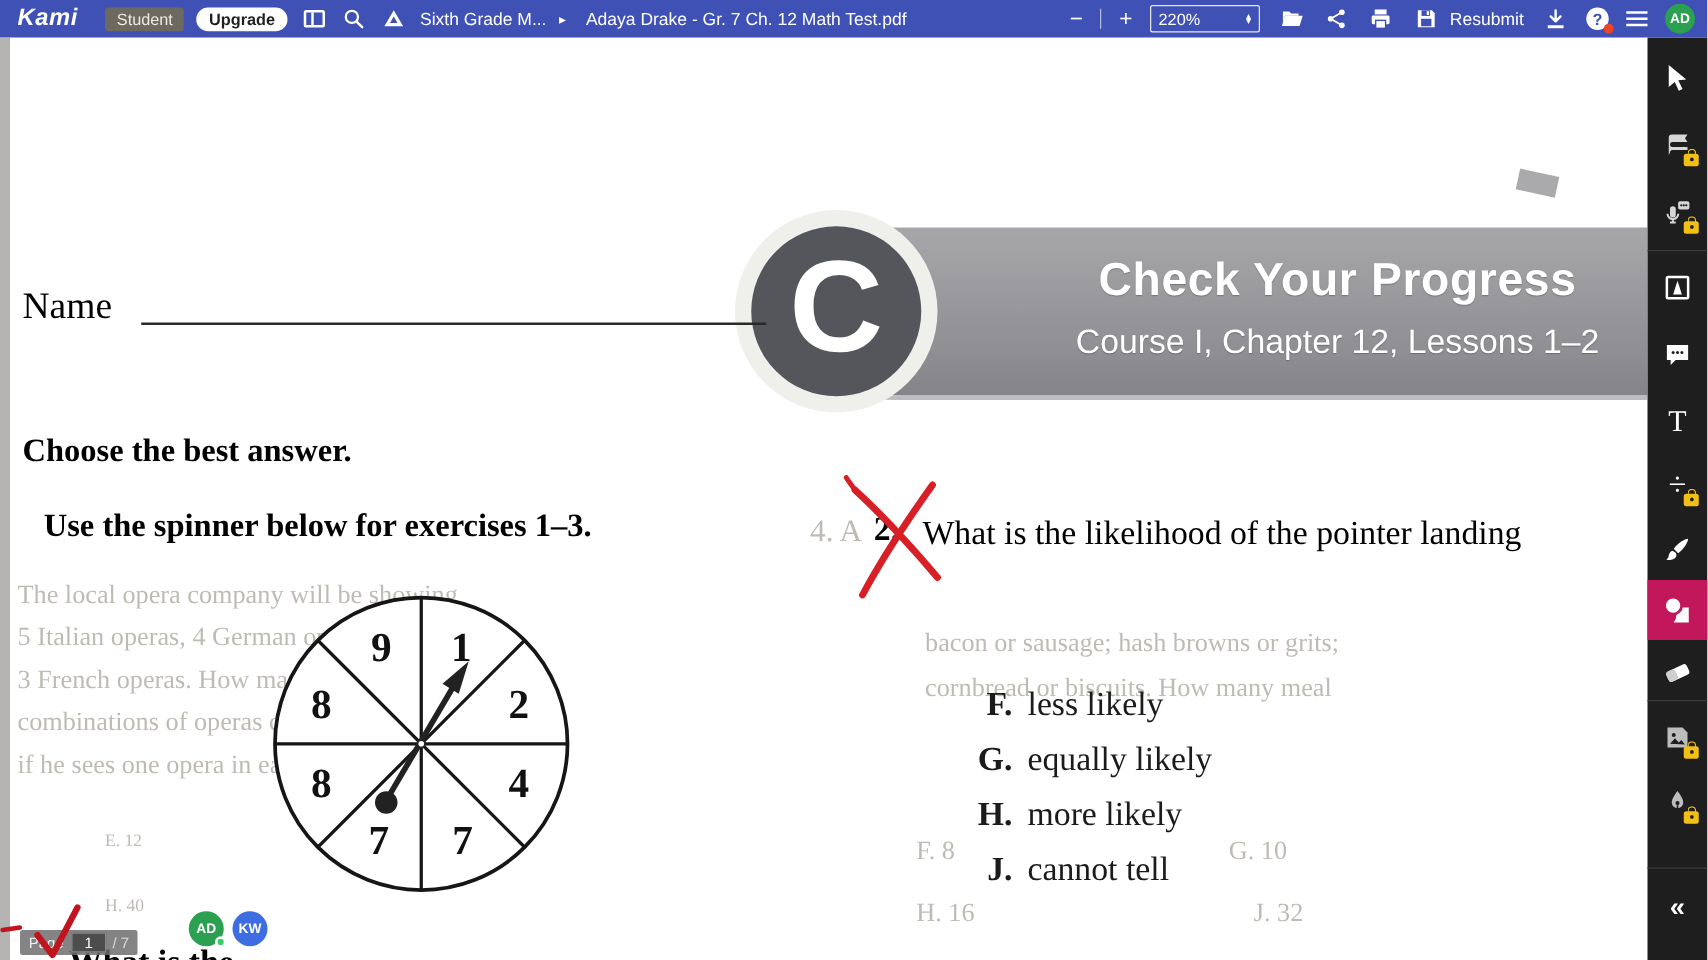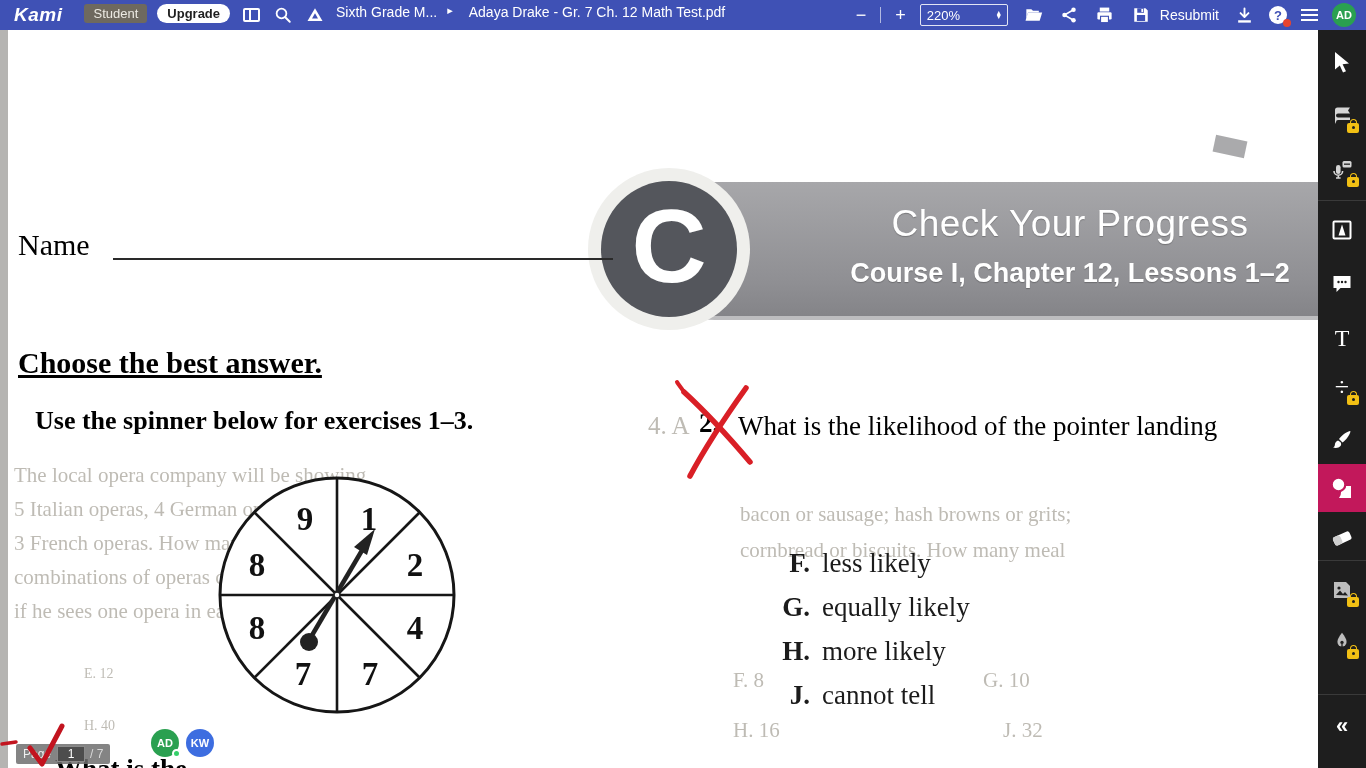--- a/index.html
+++ b/index.html
@@ -4,21 +4,21 @@
 <style>
   * { margin:0; padding:0; box-sizing:border-box; }
   html,body { width:1366px; height:768px; overflow:hidden; background:#fff;
               font-family:"Liberation Sans", sans-serif; }
   #app { position:relative; width:1366px; height:768px; overflow:hidden; }
 
   
   .toolbar { position:absolute; top:0; left:0; width:1366px; height:30px;
              background:#3f51b5; display:flex; align-items:center;
              justify-content:space-between; color:#fff; z-index:50; }
-  .tb-left { display:flex; align-items:flex-start; gap:10px; padding-left:14px; }
+  .tb-left { display:flex; align-items:center; gap:10px; padding-left:14px; }
   .tb-right { display:flex; align-items:center; gap:14px; padding-right:10px; }
   .kami-logo { font-style:italic; font-weight:bold; font-size:19px; letter-spacing:.5px; }
   .student-badge { background:#6e695f; color:#eceae3; font-size:13px;
                    padding:2px 9px; border-radius:3px; margin-left:12px; }
   .upgrade-btn { background:#fff; color:#1f1f1f; font-size:13px; font-weight:bold;
                  padding:2px 10px; border-radius:11px; border:none; cursor:pointer; }
   .tb-icon { display:inline-flex; align-items:center; justify-content:center;
              width:22px; height:22px; }
   .panel-icon { width:17px; height:14px; border:2px solid #fff; border-radius:2px; position:relative; }
   .panel-icon::after { content:""; position:absolute; left:4px; top:0; bottom:0; width:2px; background:#fff; }
@@ -71,34 +71,34 @@
                 background:linear-gradient(#a7a7aa, #8f8f93 75%, #848488);
                 border-radius:67px 0 0 67px; box-shadow:0 4px 0 #bdbdbf; }
   .banner-ring { position:absolute; left:588px; top:138px; width:162px; height:162px;
                  border-radius:50%; background:#efefec; }
   .banner-disc { position:absolute; left:601px; top:151px; width:136px; height:136px;
                  border-radius:50%; background:#54565c; display:flex; align-items:center;
                  justify-content:center; }
   .banner-letter { color:#fff; font-size:104px; font-weight:bold; line-height:1;
                    margin-top:-6px; }
   .banner-title { position:absolute; left:830px; top:173px; width:480px; text-align:center;
-                  color:#fff; font-size:37px; font-weight:normal; letter-spacing:.5px;
+                  color:#fff; font-size:37px; font-weight:bold; letter-spacing:.5px;
                   text-shadow:0 1px 1px rgba(0,0,0,.25); }
   .banner-subtitle { position:absolute; left:830px; top:228px; width:480px; text-align:center;
-                     color:#fff; font-size:27px; font-weight:bold;
+                     color:#fff; font-size:27px; font-weight:normal;
                      text-shadow:0 1px 1px rgba(0,0,0,.25); }
   .scan-artifact { position:absolute; left:1214px; top:108px; width:32px; height:17px;
                    background:#9b9b9d; transform:rotate(12deg); opacity:.85; }
 
   
   .name-label { position:absolute; left:18px; top:198px; font-size:30px; }
   .name-line { position:absolute; left:113px; top:228px; width:500px; height:2px; background:#2a2a2a; }
 
   
-  .instruction { position:absolute; left:18px; top:316px; font-size:30px; font-weight:bold;text-decoration:underline; }
+  .instruction { position:absolute; left:18px; top:316px; font-size:26px; font-weight:bold; }
   .spinner-heading { position:absolute; left:35px; top:376px; font-size:26px; font-weight:bold; }
 
   
   .spinner { position:absolute; left:217px; top:445px; width:240px; height:240px; }
   .spin-num { position:absolute; transform:translate(-50%,-50%); font-size:33px; font-weight:bold;
               font-family:"Liberation Serif", serif; color:#111; }
 
   
   .q-number { position:absolute; left:699px; top:378px; font-size:27px; font-weight:bold; }
   .q-lines { position:absolute; left:738px; top:378px; width:580px; font-size:27px; line-height:36px; }

